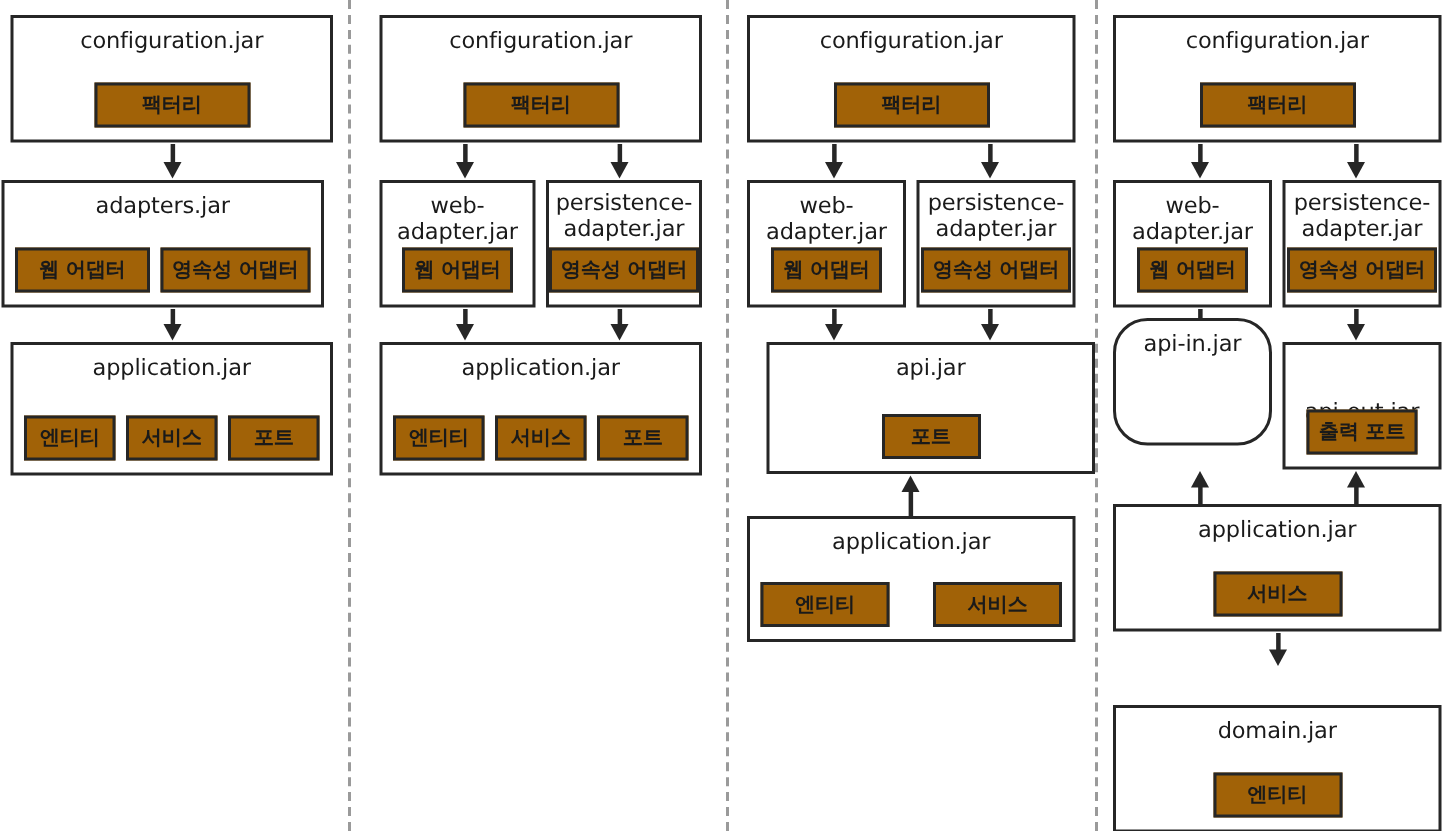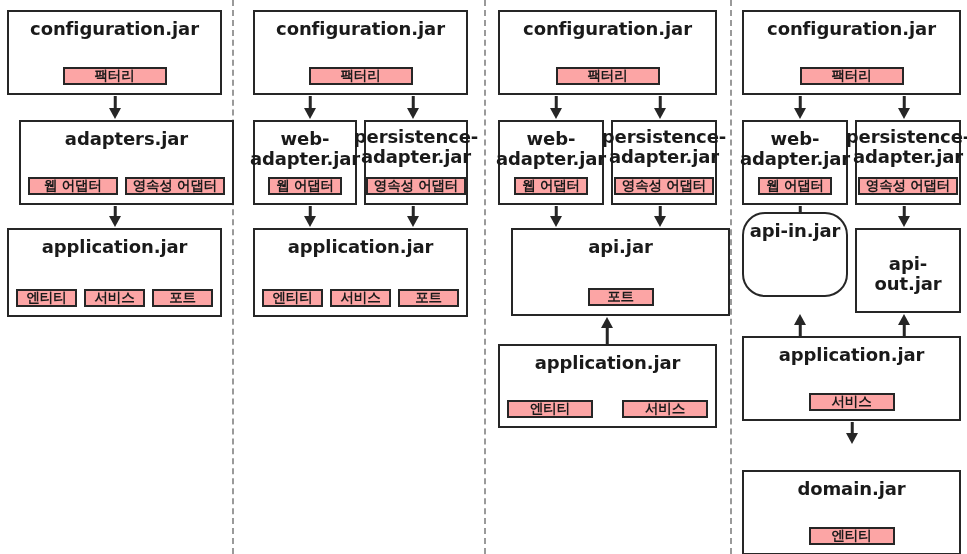--- a/index.html
+++ b/index.html
@@ -25,22 +25,22 @@
   .jar{
     position:absolute;
     box-sizing:border-box;
     border:2.5px solid #262626;
     background:#ffffff;
     display:flex;
     flex-direction:column;
     align-items:center;
   }
   .jar-title{
-    font-size:18px;
-    font-weight:700;
+    font-size:15px;
+    font-weight:400;
     letter-spacing:-0.1px;
     text-align:center;
     line-height:1.12;
     margin-top:7px;
     color:#1a1a1a;
     white-space:pre-line;
   }
   .jar-title.two-line{margin-top:5px;}
 
   
@@ -52,27 +52,27 @@
     justify-content:center;
     gap:7px;
   }
   .inner-row.spread{justify-content:space-between;}
   .inner-row.center{justify-content:center;}
   .inner-row.equal > .comp{flex:1 1 0;}
 
   .comp{
     box-sizing:border-box;
     border:2.5px solid #262626;
-    background:#fca5a5;
+    background:#a16207;
     font-size:13.5px;
     font-weight:700;
     display:flex;
     align-items:center;
     justify-content:center;
-    height:18px;
+    height:30px;
     padding:0 6px;
     white-space:nowrap;
     letter-spacing:-0.2px;
   }
   .comp.w-wide{min-width:104px;}
   .comp.w-med{min-width:86px;}
   .comp.w-narrow{min-width:66px;}
 
   
   .arrow{position:absolute;}
@@ -107,21 +107,21 @@
       <div class="inner-row center">
         <div class="comp w-wide">팩터리</div>
       </div>
     </div>
 
     <div class="arrow down" style="left:103px;top:96px;width:24px;height:23px;">
       <div class="shaft"></div>
         <div class="head"></div>
     </div>
 
-    <div class="jar" style="left:19px;top:120px;width:215px;height:85px;">
+    <div class="jar" style="left:1px;top:120px;width:215px;height:85px;">
       <div class="jar-title">adapters.jar</div>
       <div class="inner-row equal">
         <div class="comp">웹 어댑터</div>
         <div class="comp">영속성 어댑터</div>
       </div>
     </div>
 
     <div class="arrow down" style="left:103px;top:206px;width:24px;height:21px;">
       <div class="shaft"></div>
         <div class="head"></div>
@@ -293,20 +293,23 @@
       <div class="shaft"></div>
         <div class="head"></div>
     </div>
 
     <div class="jar" style="left:12px;top:212px;width:106px;height:85px;border-radius:23px;">
       <div class="jar-title">api-in.jar</div>
     </div>
 
     <div class="jar" style="left:125px;top:228px;width:106px;height:85px;justify-content:center;">
       <div class="jar-title">api-out.jar</div>
+      <div class="inner-row center">
+        <div class="comp">출력 포트</div>
+      </div>
     </div>
 
     <div class="arrow up" style="left:58px;top:314px;width:24px;height:22px;">
       <div class="shaft"></div>
         <div class="head"></div>
     </div>
     <div class="arrow up" style="left:162px;top:314px;width:24px;height:22px;">
       <div class="shaft"></div>
         <div class="head"></div>
     </div>

